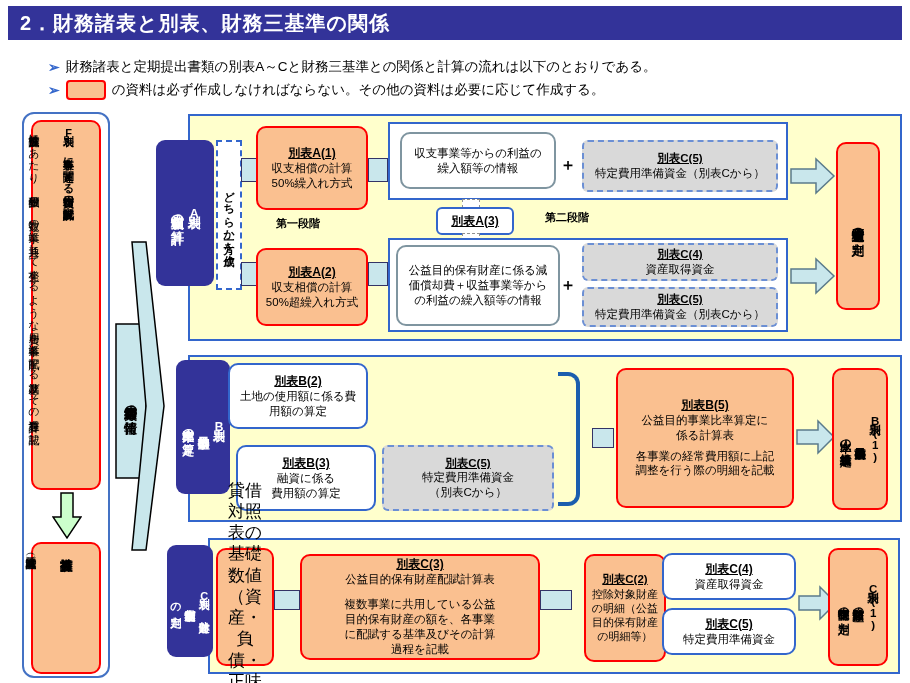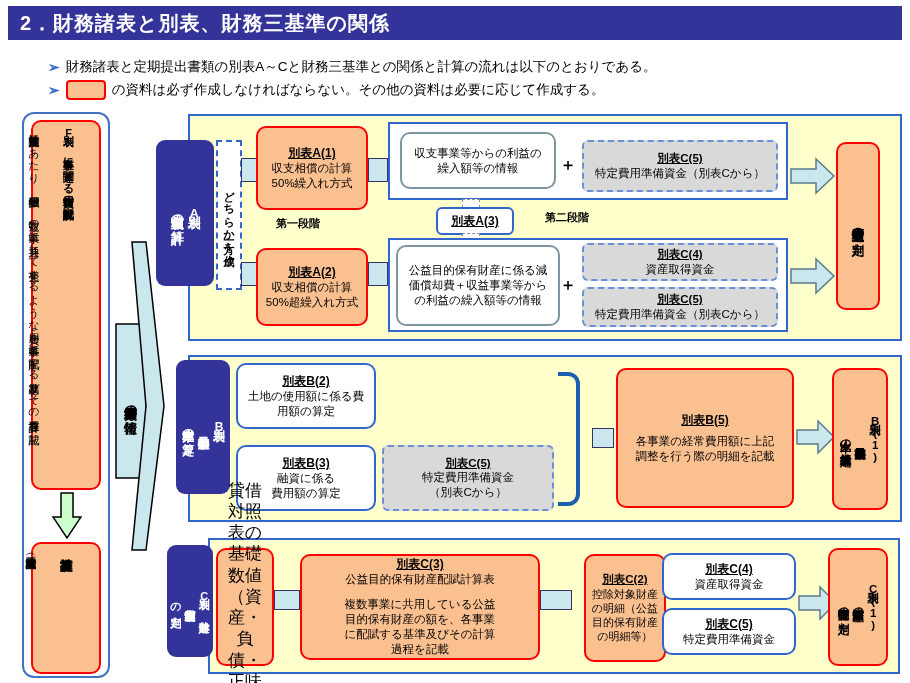--- a/index.html
+++ b/index.html
@@ -159,40 +159,42 @@
   </div>
 
   <div class="abs section" style="left:188px;top:355px;width:714px;height:167px;"></div>
 
   <div class="abs box-navy vtext c" style="left:176px;top:360px;width:54px;height:134px;font-size:12px;">
     <span>別表B
 公益目的事
 業比率の算定</span>
   </div>
 
-  <div class="abs box-white c col" style="left:236px;top:363px;width:140px;height:66px;padding:2px 8px;">
+  <div class="abs box-white c col" style="left:228px;top:363px;width:140px;height:66px;padding:2px 8px;">
     <div class="bt">別表B(2)</div>
     <div class="bd t">土地の使用額に係る費用額の算定</div>
   </div>
   <div class="abs box-white c col" style="left:236px;top:445px;width:140px;height:66px;">
     <div class="bt">別表B(3)</div>
     <div class="bd t">融資に係る
 費用額の算定</div>
   </div>
   <div class="abs box-gray c col" style="left:382px;top:445px;width:172px;height:66px;">
     <div class="bt" style="font-size:11.5px;">別表C(5)</div>
     <div class="bd t">特定費用準備資金
 （別表Cから）</div>
   </div>
 
   <div class="abs brace" style="left:558px;top:372px;width:22px;height:134px;"></div>
   <div class="abs conn" style="left:592px;top:428px;width:22px;height:20px;"></div>
 
   <div class="abs box-orange c col" style="left:616px;top:368px;width:178px;height:140px;">
     <div class="bt">別表B(5)</div>
+    <div class="bd t">公益目的事業比率算定に
+係る計算表</div>
     <div class="bd t" style="margin-top:6px;">各事業の経常費用額に上記
 調整を行う際の明細を記載</div>
   </div>
 
   <svg class="abs" style="left:796px;top:418px;" width="40" height="38" viewBox="0 0 40 38">
     <polygon points="1,12 22,12 22,3 38,19 22,35 22,26 1,26" fill="#C9E7EC" stroke="#5B7B8B" stroke-width="1.5"></polygon>
   </svg>
 
   <div class="abs box-orange vtext c" style="left:832px;top:368px;width:56px;height:142px;font-size:11.5px;font-weight:bold;">
     <span>別表B(1)

